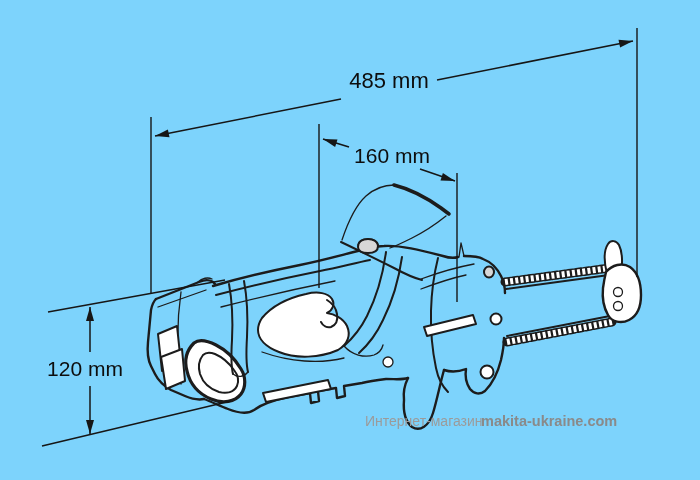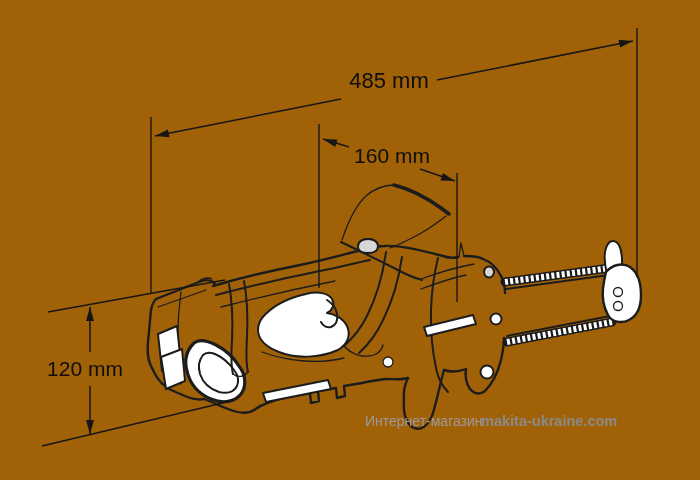--- a/index.html
+++ b/index.html
@@ -1,16 +1,16 @@
 <!DOCTYPE html>
 <html><head>
 <meta charset="utf-8">
 <style>
   html,body{margin:0;padding:0;background:#fff;}
-  #stage{position:relative;width:700px;height:480px;background:#a16207;overflow:hidden;
+  #stage{position:relative;width:700px;height:480px;background:#7dd3fc;overflow:hidden;
          font-family:"Liberation Sans",sans-serif;}
   svg{display:block;}
   .ink{stroke:#1c1c1c;fill:none;stroke-linecap:round;stroke-linejoin:round;}
   .w1{stroke-width:1.3;} .w2{stroke-width:2;} .w24{stroke-width:2.4;}
   .w3{stroke-width:3.2;} .thick{stroke-width:3.6;}
   .whitefill{fill:#ffffff;}
   .grayfill{fill:#d7d7d7;}
   .dimline{stroke:#161616;stroke-width:1.5;fill:none;}
   .extline{stroke:#161616;stroke-width:1.4;fill:none;}
   .arrow{fill:#161616;stroke:none;}

